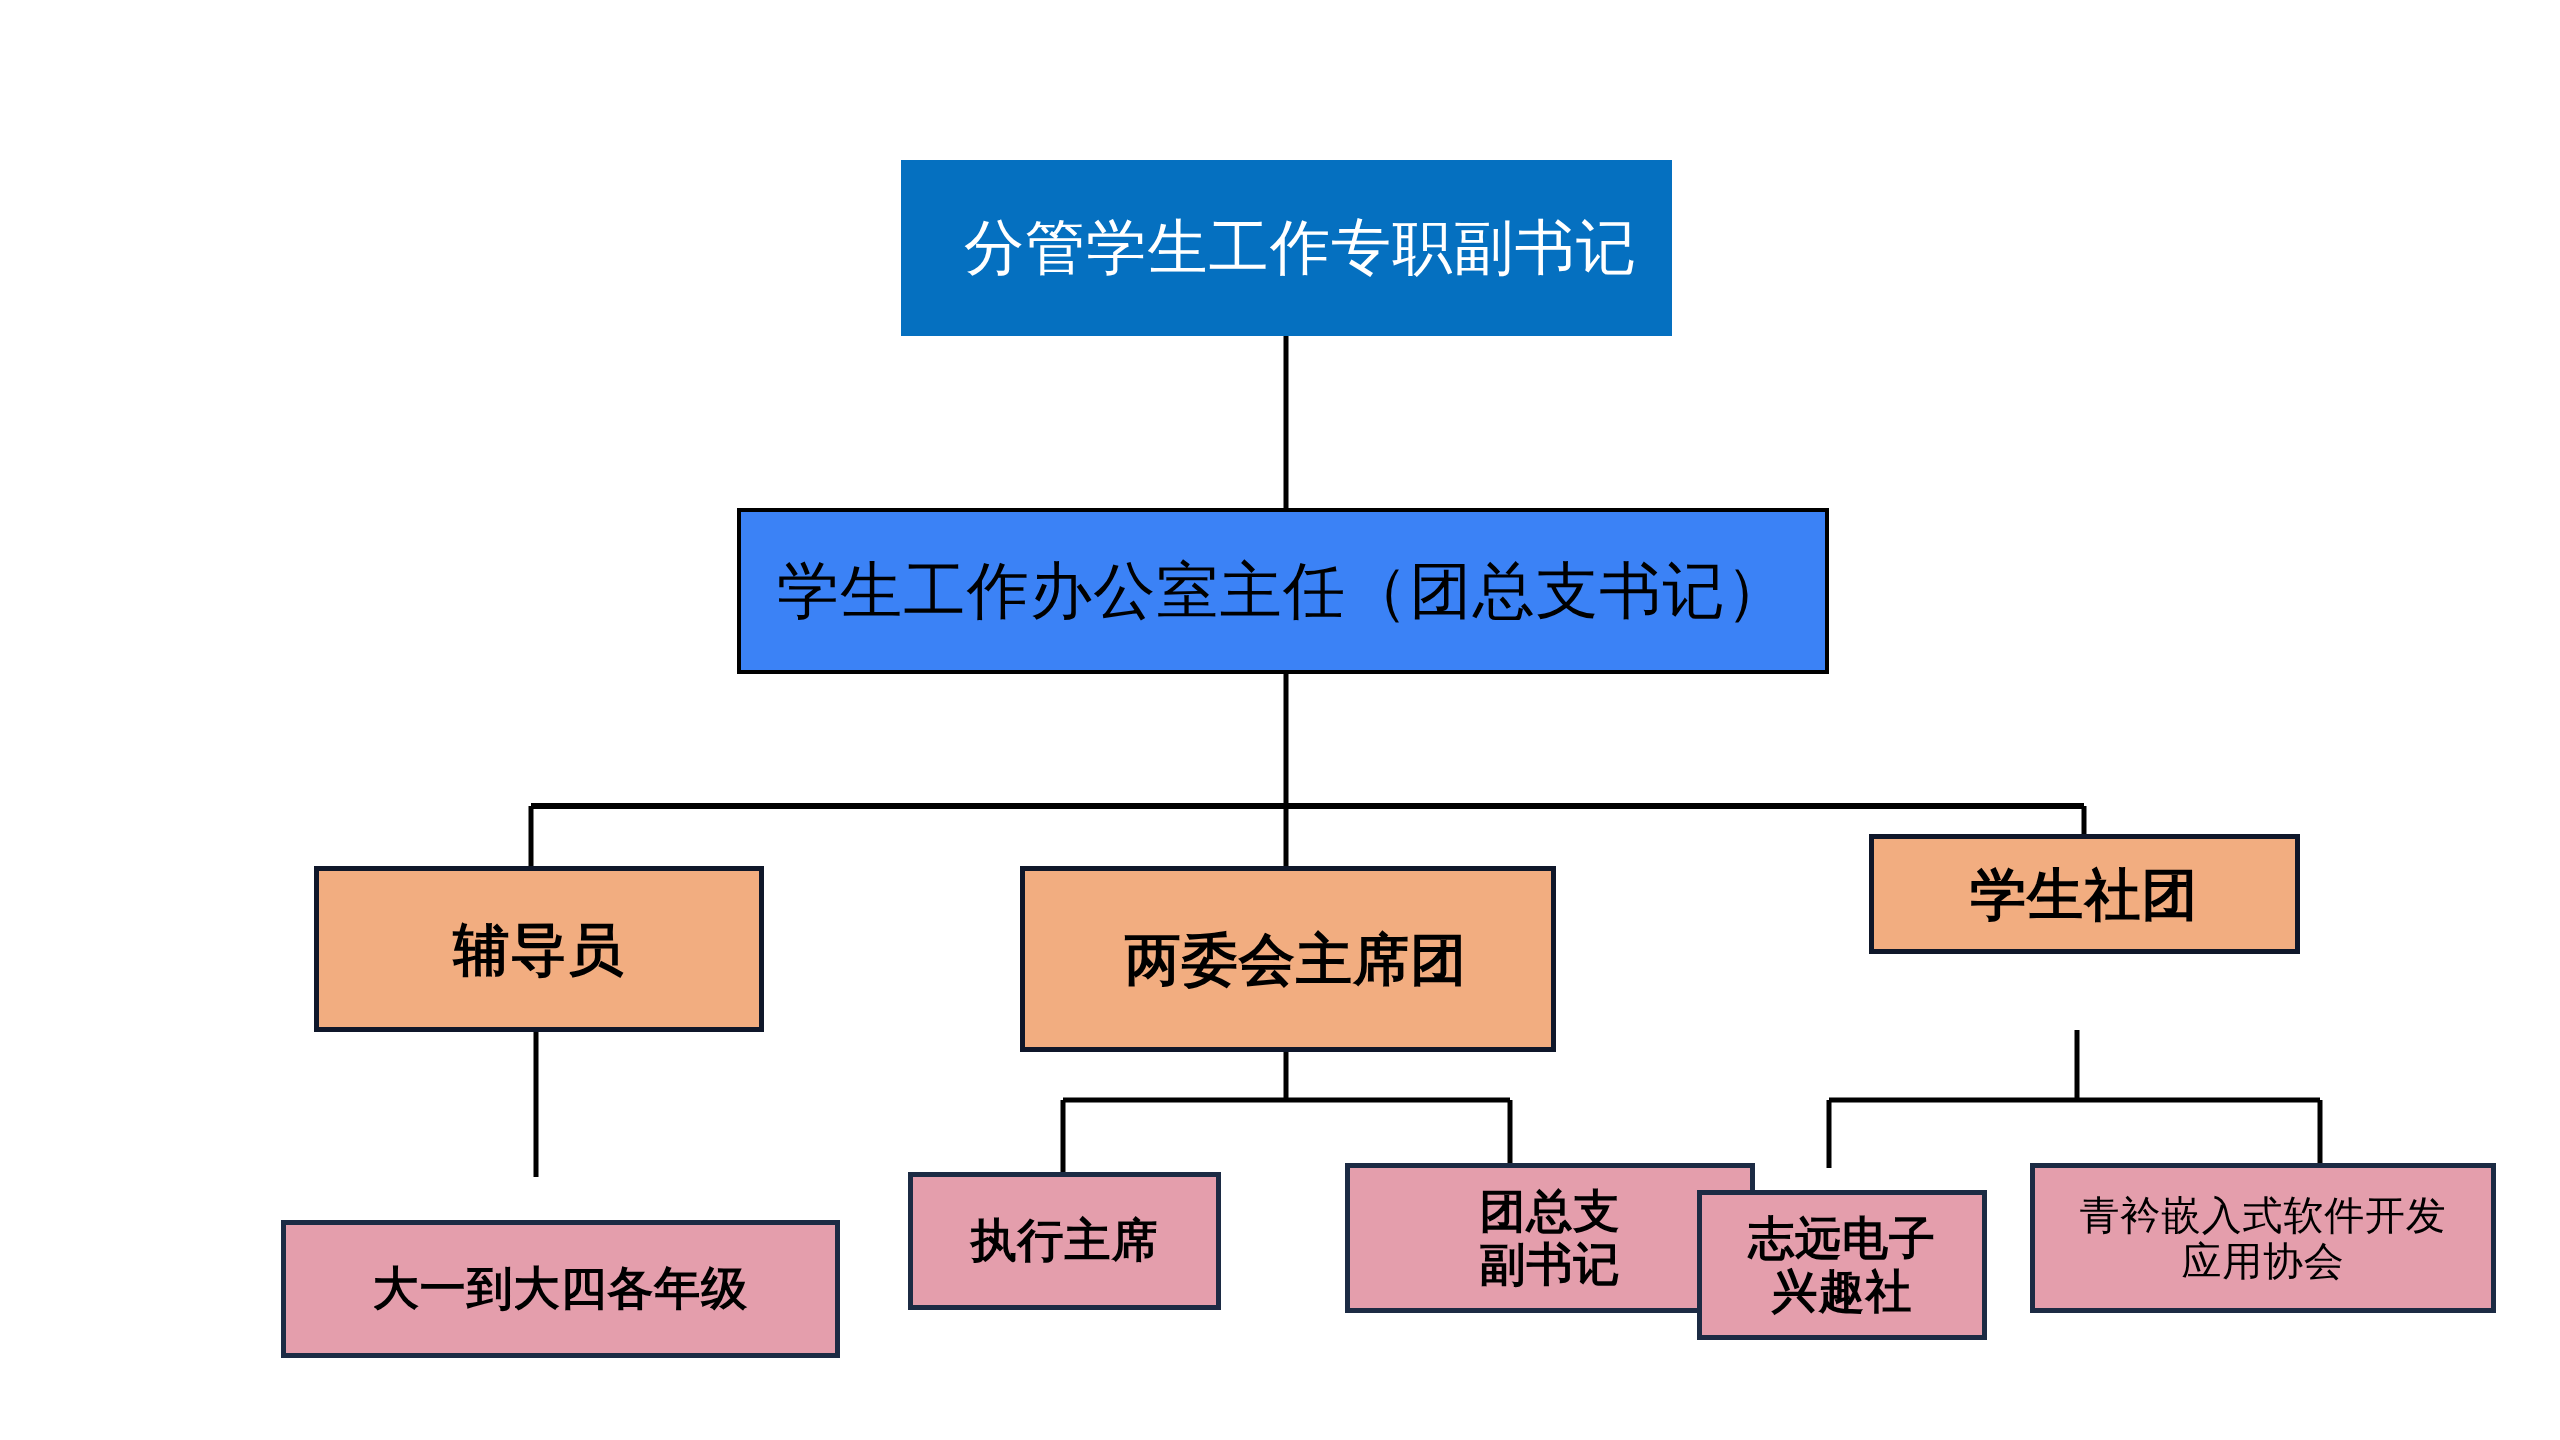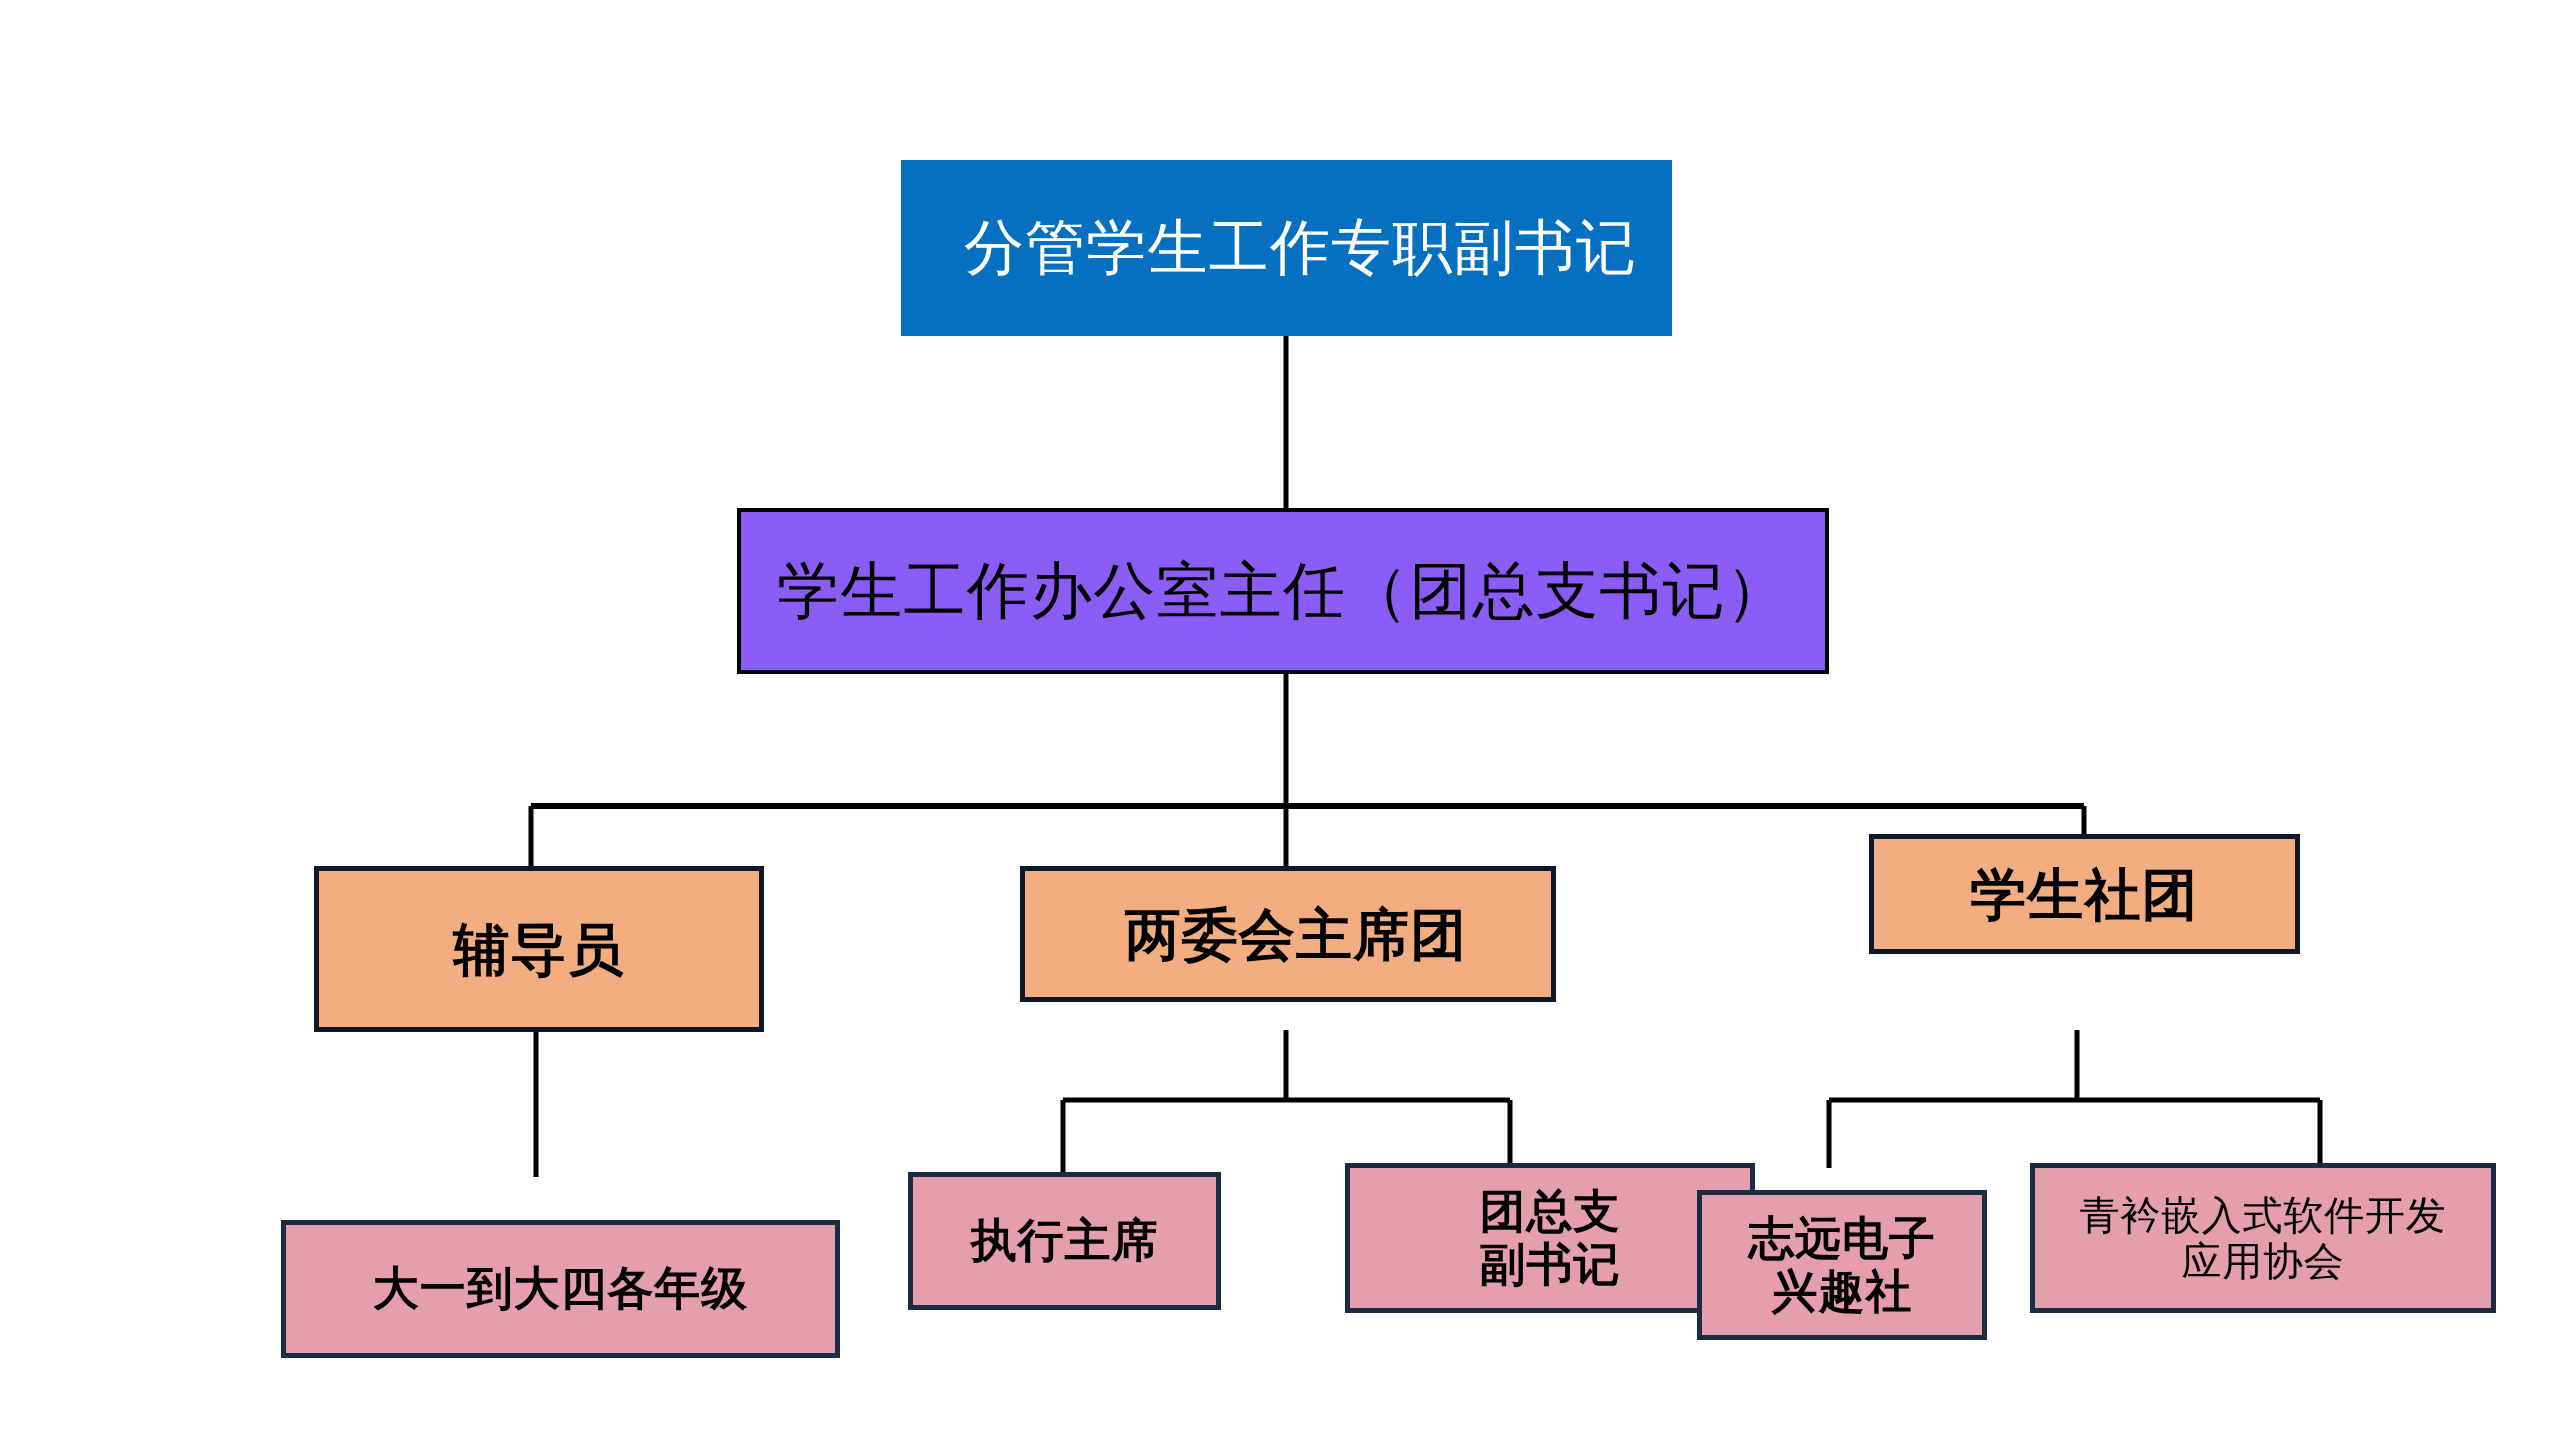--- a/index.html
+++ b/index.html
@@ -41,21 +41,21 @@
   
   .node.lvl-root {
     background: #0570c0;
     color: #ffffff;
     border: none;
     font-size: 60px;
     font-weight: 400;
   }
   
   .node.lvl-office {
-    background: #8b5cf6;
+    background: #3b82f6;
     color: #000000;
     border: 4px solid #000000;
     font-size: 62px;
     font-weight: 400;
   }
   
   .node.lvl-dept {
     background: #f2ad80;
     color: #000000;
     border: 5px solid #0f172a;
@@ -113,21 +113,21 @@
   </div>
 
   <div class="node lvl-office" style="left:737px; top:508px; width:1092px; height:166px;">
     <span>学生工作办公室主任（团总支书记）</span>
   </div>
 
   <div class="node lvl-dept" style="left:314px; top:866px; width:450px; height:166px;">
     <span>辅导员</span>
   </div>
 
-  <div class="node lvl-dept" style="left:1020px; top:866px; width:536px; height:136px;padding-left:16px;">
+  <div class="node lvl-dept" style="left:1020px; top:866px; width:536px; height:186px;padding-left:16px;">
     <span>两委会主席团</span>
   </div>
 
   <div class="node lvl-dept" style="left:1869px; top:834px; width:431px; height:120px;">
     <span>学生社团</span>
   </div>
 
   <div class="node lvl-leaf" style="left:281px; top:1172px; width:559px; height:138px;margin-top:48px;">
     <span>大一到大四各年级</span>
   </div>

